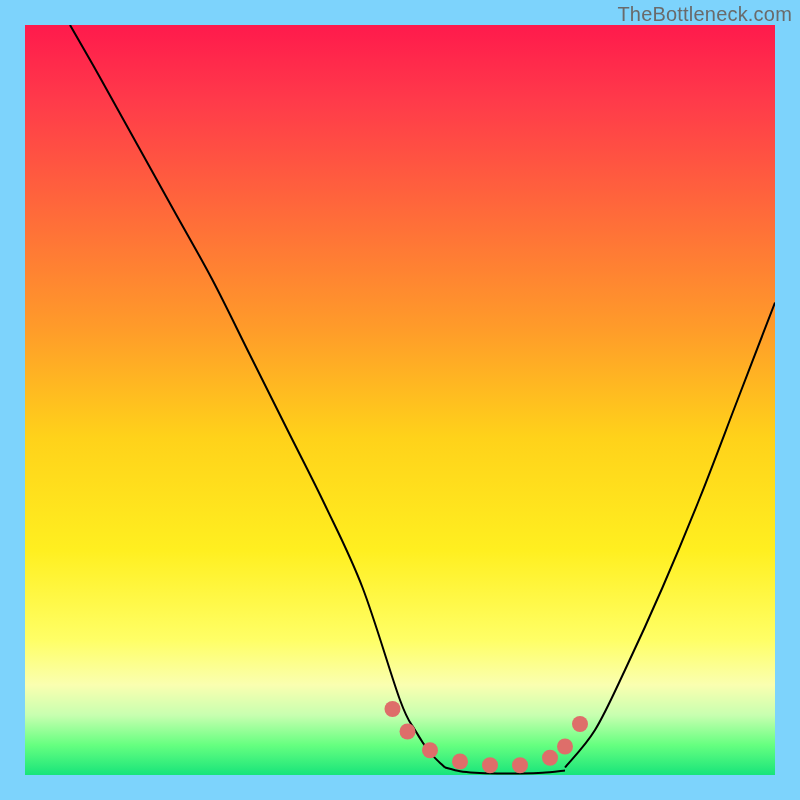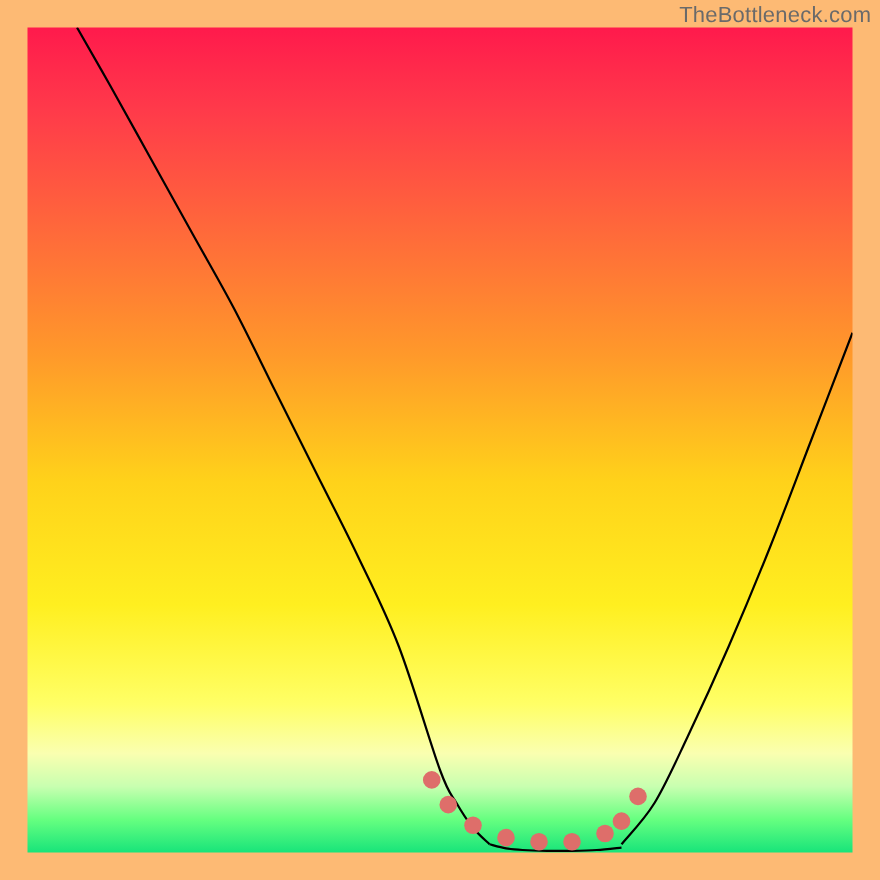--- a/index.html
+++ b/index.html
@@ -10,21 +10,21 @@
     background: #000;
     overflow: hidden;
     font-family: -apple-system, BlinkMacSystemFont, "Segoe UI", Arial, sans-serif;
   }
   .frame {
     position: absolute;
     left: 0;
     top: 0;
     width: 800px;
     height: 800px;
-    background: #fdba74;
+    background: #7dd3fc;
   }
   .plot-area {
     position: absolute;
     left: 25px;
     top: 25px;
     width: 750px;
     height: 750px;
     
     background: linear-gradient(
       to bottom,

